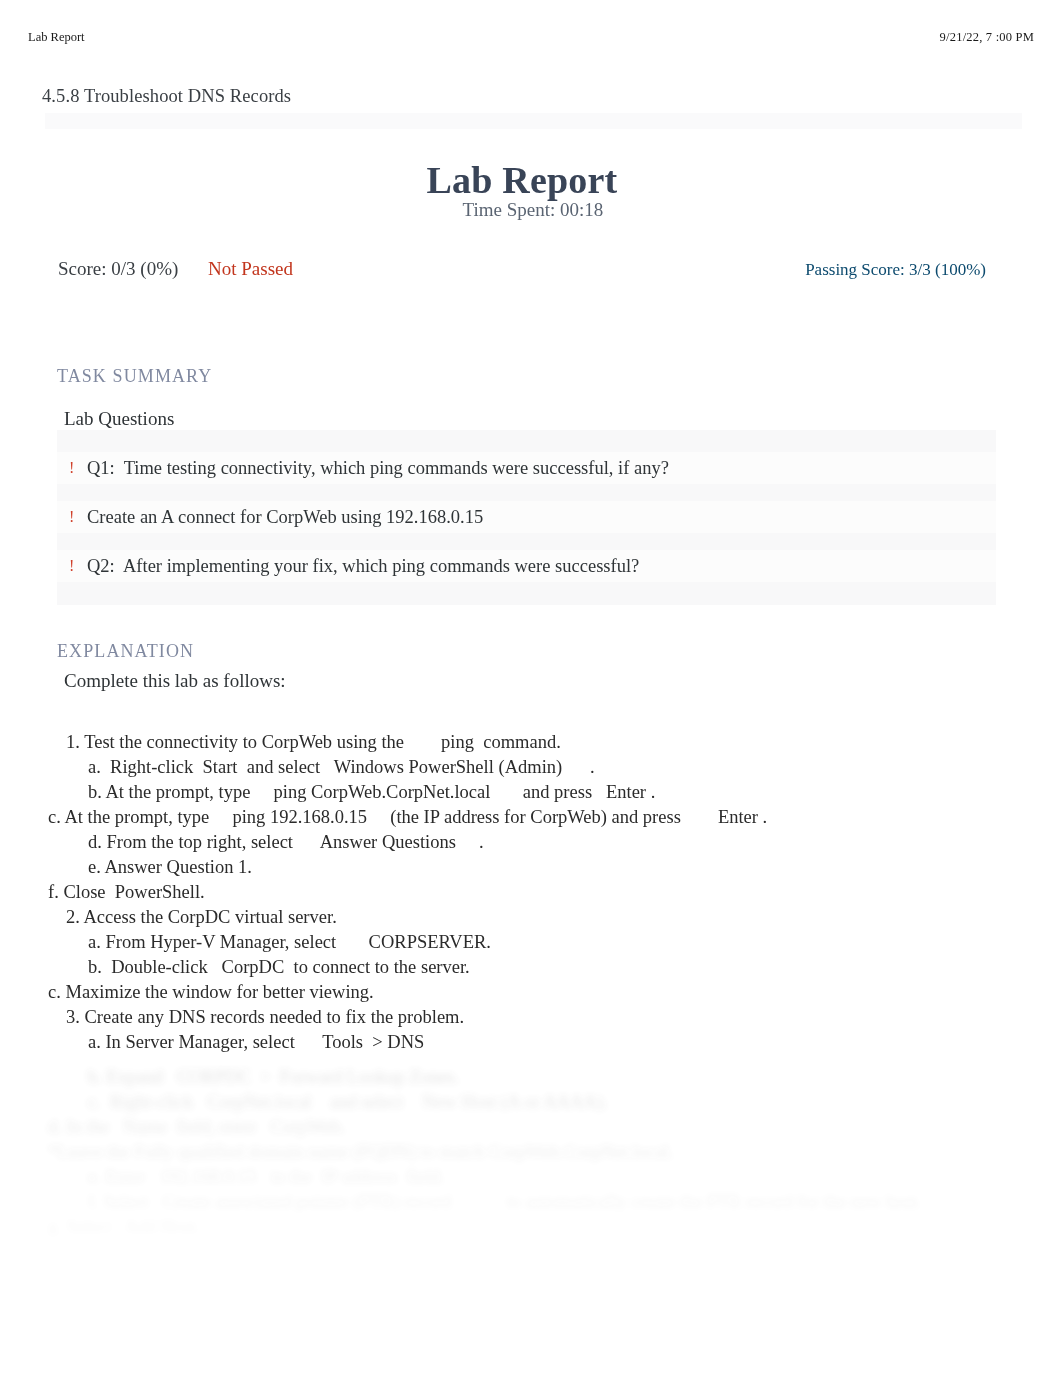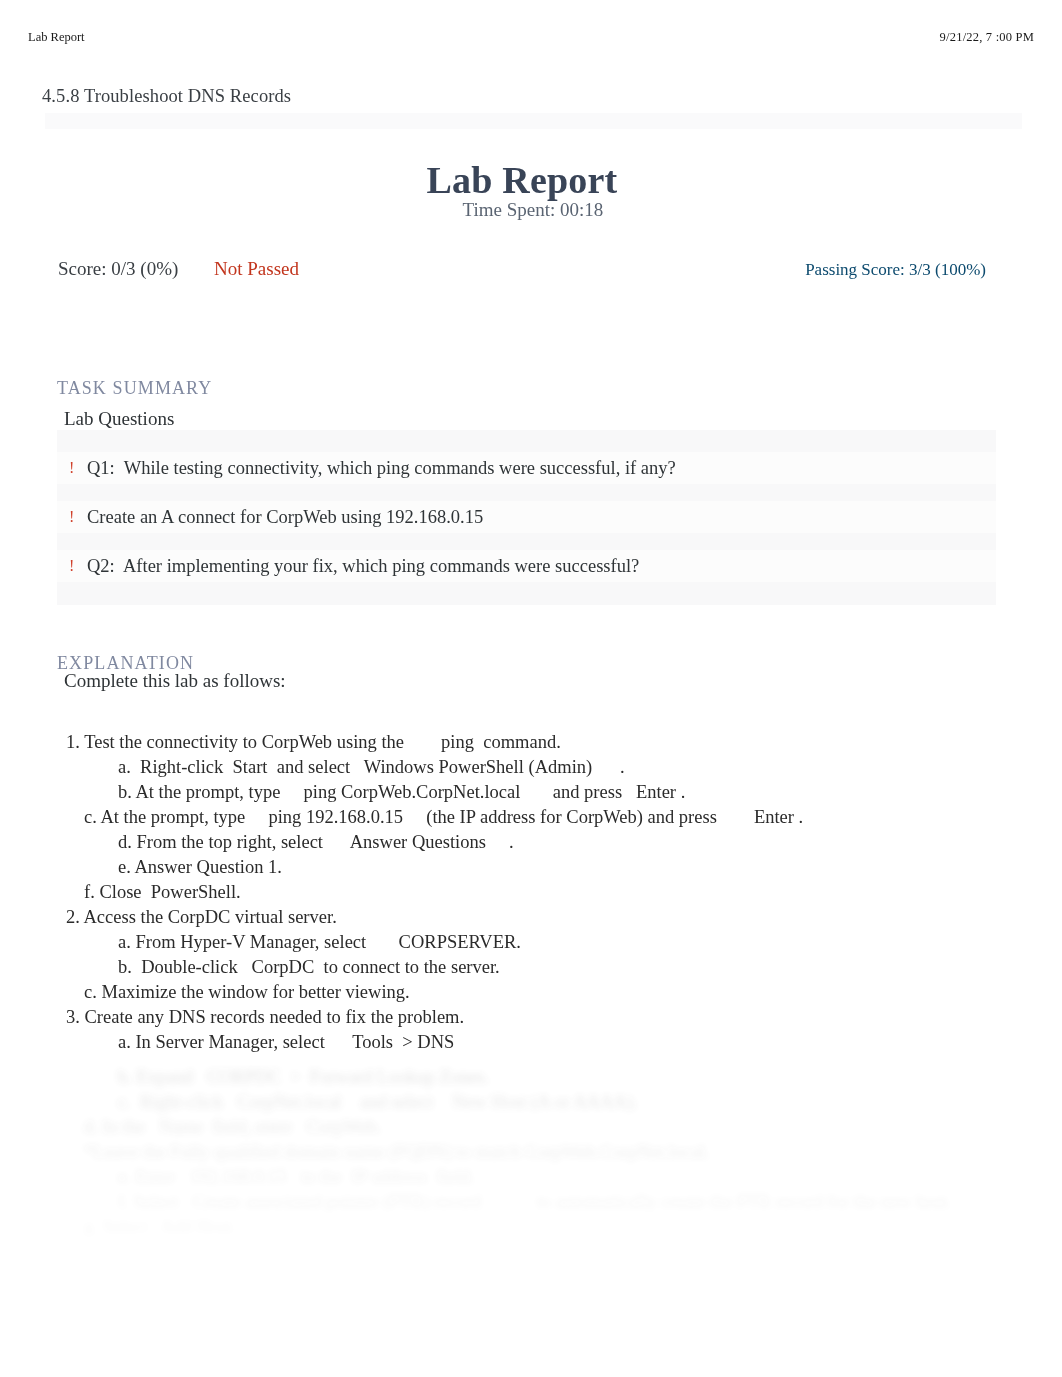--- a/index.html
+++ b/index.html
@@ -90,42 +90,41 @@
   }
   .score-text {
     position: absolute;
     left: 58px;
     top: 0;
     font-size: 19px;
     color: #3a3f44;
   }
   .pass-status {
     position: absolute;
-    left: 214px;
+    left: 208px;
     top: 0;
     font-size: 19px;
     color: #c2351d;
   }
   .passing-score {
     position: absolute;
     right: 76px;
     top: 2px;
     font-size: 17px;
     color: #0c4a6e;
   }
 
   
   .section-head {
     position: absolute;
     left: 57px;
     font-size: 18px;
     letter-spacing: 1.1px;
     color: #8089a0;
     font-family: "Liberation Serif", "DejaVu Serif", serif;
-    margin-top: 12px;
   }
   .section-head.task { top: 366px; }
   .section-head.expl { top: 641px; }
 
   .subhead {
     position: absolute;
     left: 64px;
     font-size: 19px;
     color: #2f3437;
   }
@@ -176,22 +175,22 @@
     width: 988px;
   }
   .step {
     position: relative;
     font-size: 18.5px;
     color: #2b2b2b;
     line-height: 25px;
     white-space: pre;
   }
   .step.lvl1 { padding-left: 66px; }
-  .step.lvl2 { padding-left: 118px; }
-  .step.lvl3 { padding-left: 84px; }
+  .step.lvl2 { padding-left: 88px; }
+  .step.lvl3 { padding-left: 48px; }
 
   
   .faded-tail {
     position: absolute;
     top: 1065px;
     left: 0;
     width: 1062px;
     height: 200px;
     filter: blur(3.6px);
     opacity: 0.30;
@@ -224,21 +223,21 @@
   </div>
 
   <div class="section-head task">TASK SUMMARY</div>
   <div class="subhead questions">Lab Questions</div>
 
   <div class="q-list">
     <div class="q-band spacer-top"></div>
 
     <div class="q-row">
       <span class="q-mark">!</span>
-      <span class="q-text">Q1:  While testing connectivity, which ping commands were successful, if any?</span>
+      <span class="q-text">Q1:  Time testing connectivity, which ping commands were successful, if any?</span>
     </div>
 
     <div class="q-band spacer-mid"></div>
 
     <div class="q-row">
       <span class="q-mark">!</span>
       <span class="q-text">Create an A connect for CorpWeb using 192.168.0.15</span>
     </div>
 
     <div class="q-band spacer-mid"></div>

